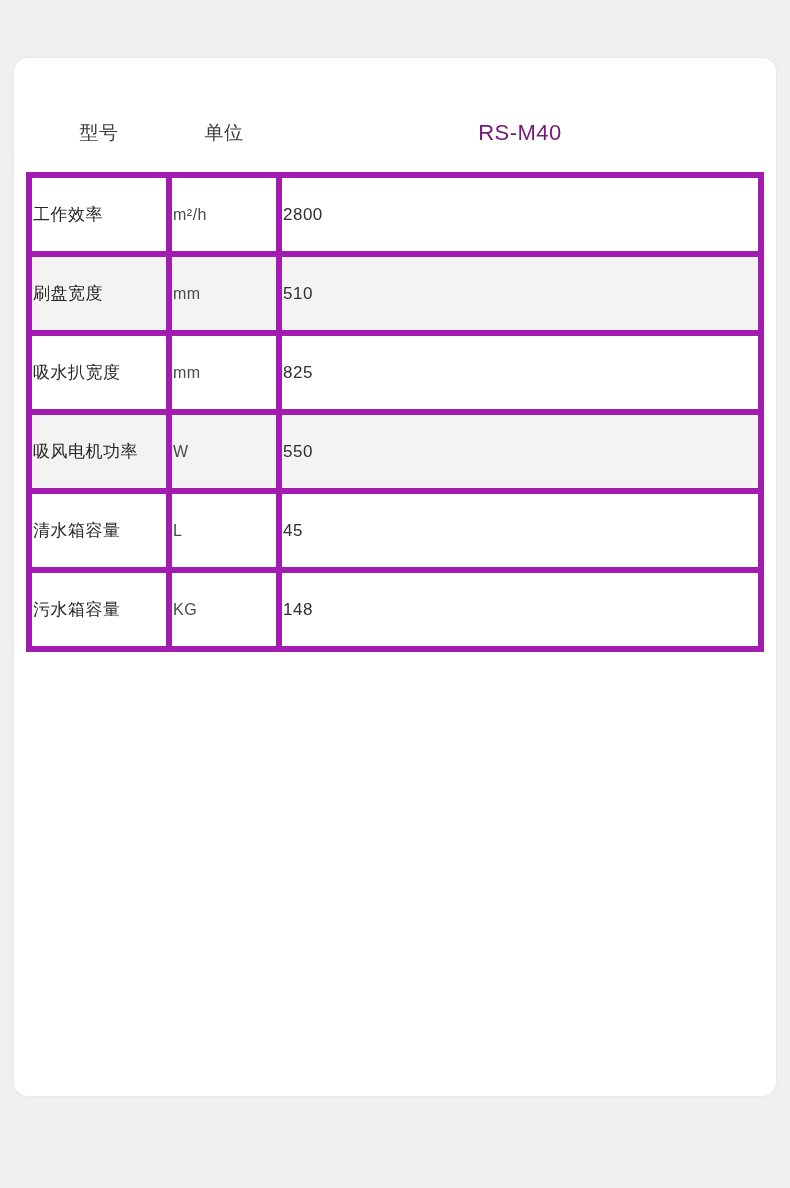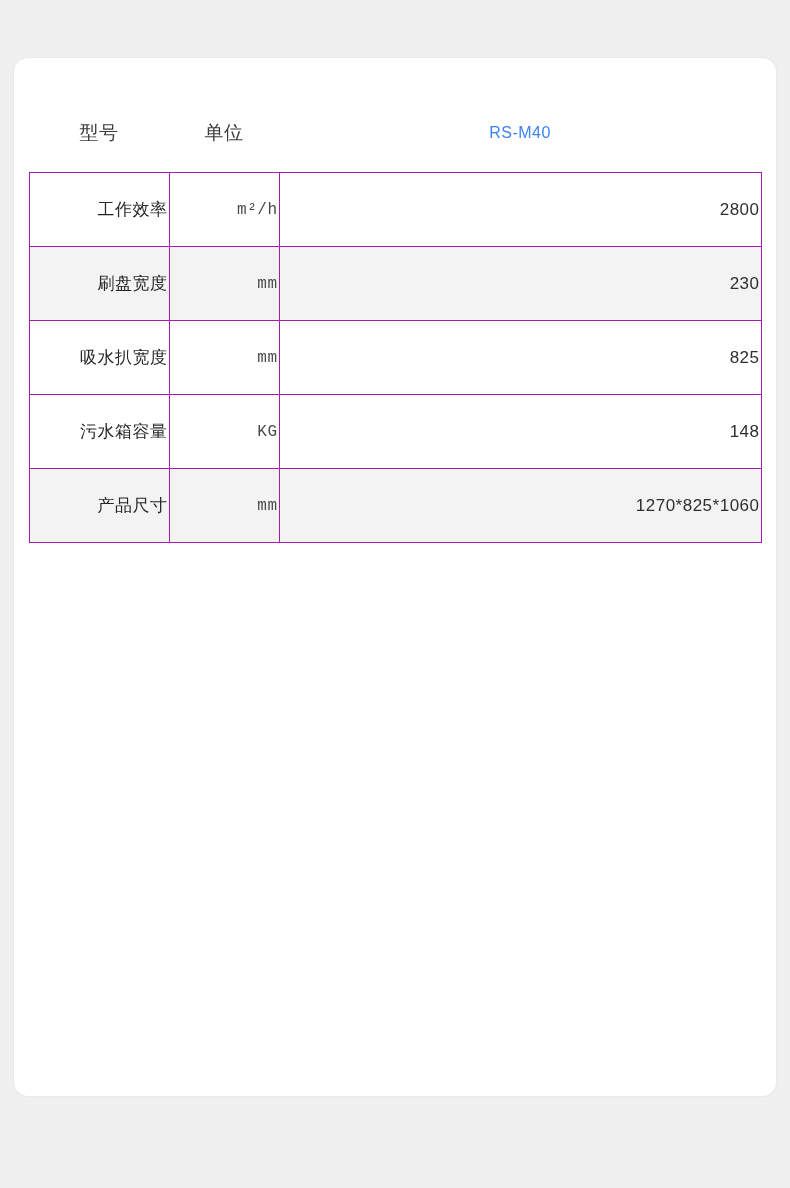--- a/index.html
+++ b/index.html
@@ -43,40 +43,39 @@
   .spec-table thead th {
     font-weight: normal;
     color: #3a3a3a;
     font-size: 19px;
     padding: 62px 0 26px 0;
     border: none;
     text-align: center;
     letter-spacing: 0.5px;
   }
   .spec-table thead th.model {
-    font-size: 16px;
-    color: #3b82f6;
+    font-size: 22px;
+    color: #701a75;
   }
   .spec-table tbody td {
-    border: 1px solid #a21caf;
+    border: 6px solid #a21caf;
     height: 71px;
-    text-align: right;
+    text-align: left;
     vertical-align: middle;
     font-size: 17px;
     color: #2f2f2f;
     letter-spacing: 0.5px;
   }
   .spec-table tbody td.label {
     font-size: 17px;
     color: #262626;
   }
   .spec-table tbody td.unit {
     font-size: 16px;
     color: #4a4a4a;
-    font-family: Liberation Mono, monospace;
   }
   .spec-table tbody td.value {
     font-size: 17px;
     color: #2f2f2f;
     margin-left: 20px;
   }
   .spec-table tbody tr.shaded td {
     background: #f3f3f3;
   }
   .spec-table tbody tr.plain td {
@@ -103,33 +102,38 @@
       </thead>
       <tbody>
         <tr class="plain">
           <td class="label">工作效率</td>
           <td class="unit">m²/h</td>
           <td class="value">2800</td>
         </tr>
         <tr class="shaded">
           <td class="label">刷盘宽度</td>
           <td class="unit">mm</td>
-          <td class="value">230</td>
+          <td class="value">510</td>
         </tr>
         <tr class="plain">
           <td class="label">吸水扒宽度</td>
           <td class="unit">mm</td>
           <td class="value">825</td>
         </tr>
+        <tr class="shaded">
+          <td class="label">吸风电机功率</td>
+          <td class="unit">W</td>
+          <td class="value">550</td>
+        </tr>
+        <tr class="plain">
+          <td class="label">清水箱容量</td>
+          <td class="unit">L</td>
+          <td class="value">45</td>
+        </tr>
         <tr class="plain">
           <td class="label">污水箱容量</td>
           <td class="unit">KG</td>
           <td class="value">148</td>
-        </tr>
-        <tr class="shaded">
-          <td class="label">产品尺寸</td>
-          <td class="unit">mm</td>
-          <td class="value">1270*825*1060</td>
         </tr>
       </tbody>
     </table>
   </div>
 </div>
 
 </body></html>

